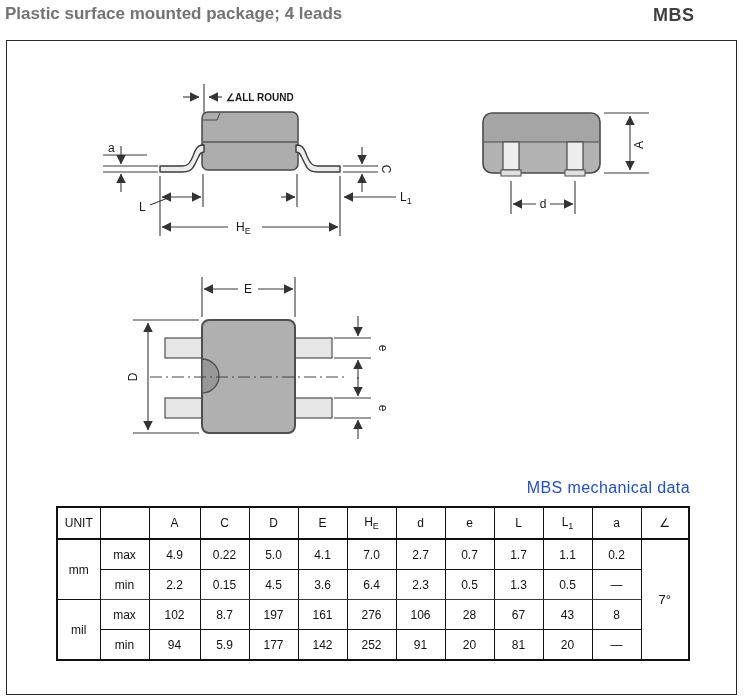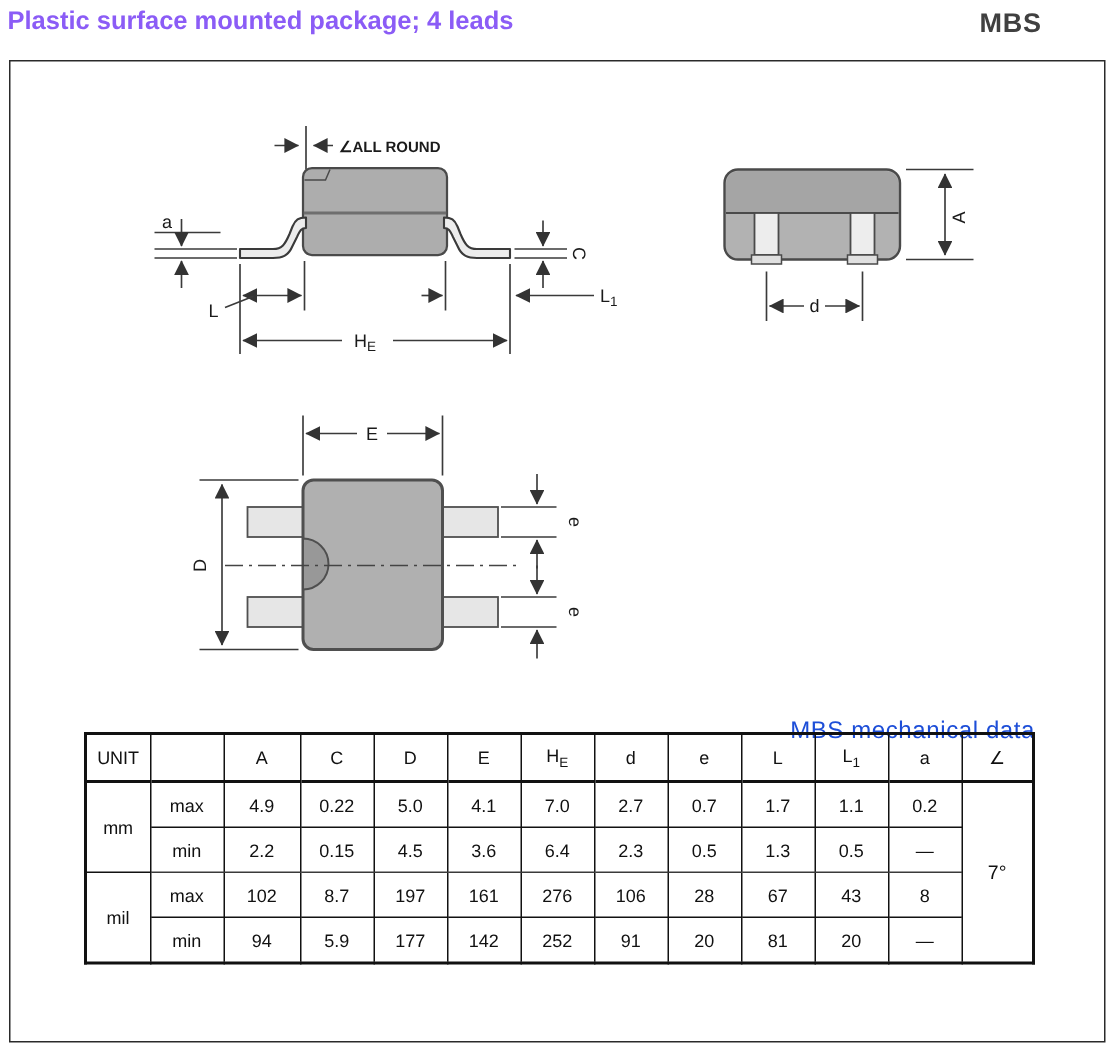--- a/index.html
+++ b/index.html
@@ -1,23 +1,23 @@
 <!DOCTYPE html>
 <html><head>
 <meta charset="utf-8">
 <style>
   html,body{margin:0;padding:0;background:#fff;}
   .page{position:relative;width:745px;height:698px;background:#ffffff;
         font-family:"Liberation Sans",sans-serif;color:#1a1a1a;overflow:hidden;}
-  .page-title{position:absolute;left:5px;top:4px;font-size:17px;font-weight:bold;color:#8b5cf6;}
+  .page-title{position:absolute;left:5px;top:4px;font-size:17px;font-weight:bold;color:#737373;}
   .doc-code{position:absolute;left:653px;top:5px;font-size:18px;font-weight:bold;color:#404040;letter-spacing:.5px;}
   .frame{position:absolute;left:6px;top:40px;width:729px;height:653px;border:1.5px solid #2a2a2a;background:#fff;}
   .drawing{position:absolute;}
   .table-heading{position:absolute;top:479px;right:55px;font-size:16px;color:#1d4ed8;letter-spacing:.4px;}
-  .mech-table-wrap{position:absolute;left:56px;top:488px;width:682px;}
+  .mech-table-wrap{position:absolute;left:56px;top:506px;width:682px;}
   table.mech{border-collapse:collapse;table-layout:fixed;width:634px;border:2px solid #111;
              font-size:12px;color:#111;}
   table.mech th,table.mech td{border:1px solid #111;text-align:center;vertical-align:middle;
              padding:0;font-weight:normal;overflow:hidden;}
   table.mech tr.hdr th{height:30px;border-bottom:2px solid #111;}
   table.mech tr.datarow td{height:29px;margin-top:14px;}
   table.mech tr.group-sep td{border-bottom:1.6px solid #3a3a3a;}
   table.mech sub{font-size:9px;}
   svg text{font-family:"Liberation Sans",sans-serif;fill:#1a1a1a;}
 </style>

